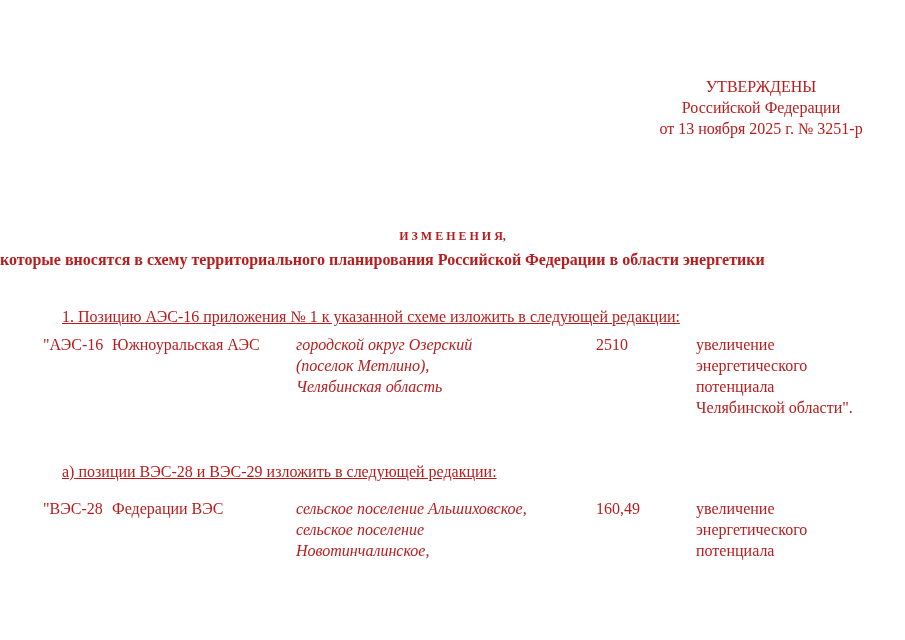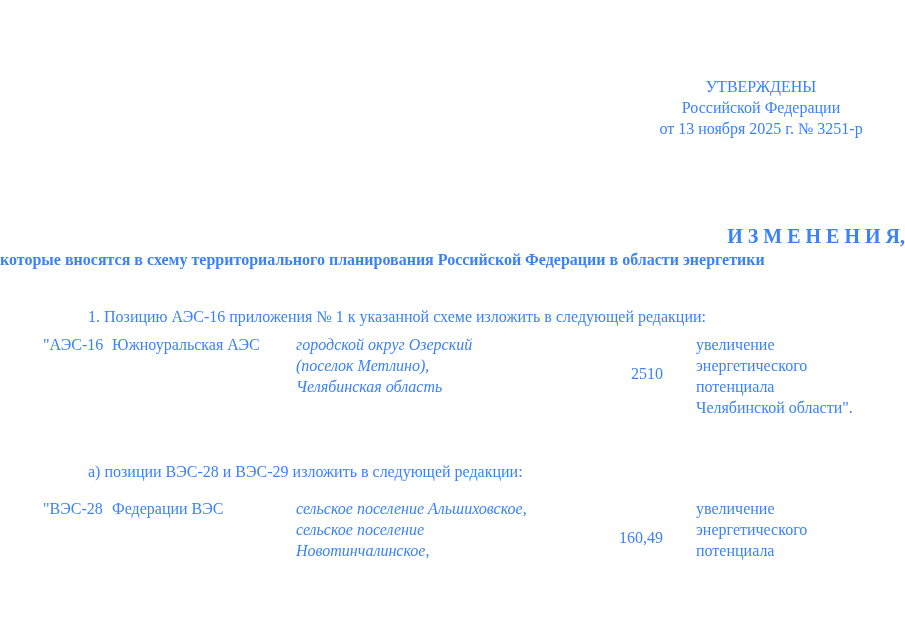--- a/index.html
+++ b/index.html
@@ -8,63 +8,64 @@
     background: #e8e8e8;
   }
   .page {
     position: relative;
     width: 905px;
     height: 640px;
     background: #ffffff;
     font-family: "Liberation Serif", "DejaVu Serif", serif;
     font-size: 16px;
     line-height: 21px;
-    color: #3b82f6;
+    color: #b91c1c;
     overflow: hidden;
   }
   .abs {
     position: absolute;
   }
   .approval {
     left: 654px;
     top: 76px;
     width: 214px;
     text-align: center;
   }
   .doc-title {
     left: 0;
     top: 226px;
     width: 905px;
-    text-align: right;
+    text-align: center;
     font-weight: bold;
-    font-size: 20px;
+    font-size: 12px;
   }
   .doc-subtitle {
     left: 0;
     top: 249px;
     width: 905px;
     text-align: left;
     font-weight: bold;
   }
   .para {
-    left: 88px;
+    left: 62px;
     white-space: pre-line;
+    text-decoration: underline;
   }
   .para1 { top: 306px; }
   .para2 { top: 441px; }
   .para2a { top: 461px; }
   .cell {
     white-space: pre-line;
   }
   .row1 .cell { top: 334px; }
   .row2 .cell { top: 498px; }
   .cell-code { left: 43px; width: 70px; }
   .cell-name { left: 112px; width: 180px; }
   .cell-location { left: 296px; width: 252px; font-style: italic; }
-  .cell-capacity { left: 609px; width: 54px; text-align: right; margin-top: 29px; }
+  .cell-capacity { left: 596px; width: 54px; text-align: left; }
   .cell-justification { left: 696px; width: 175px; }
 </style>
 </head>
 <body>
 
 <div class="page">
 
   <div class="abs approval">
     <div>УТВЕРЖДЕНЫ</div>
     <div>Российской Федерации</div>

